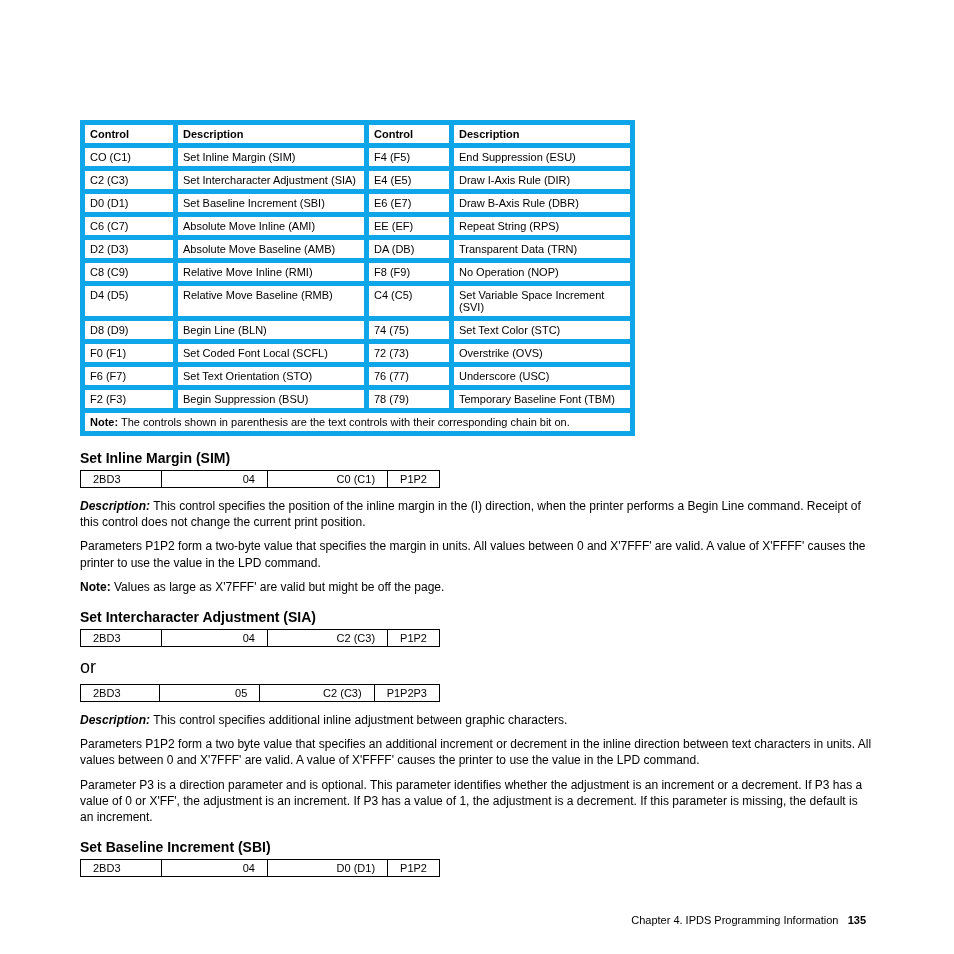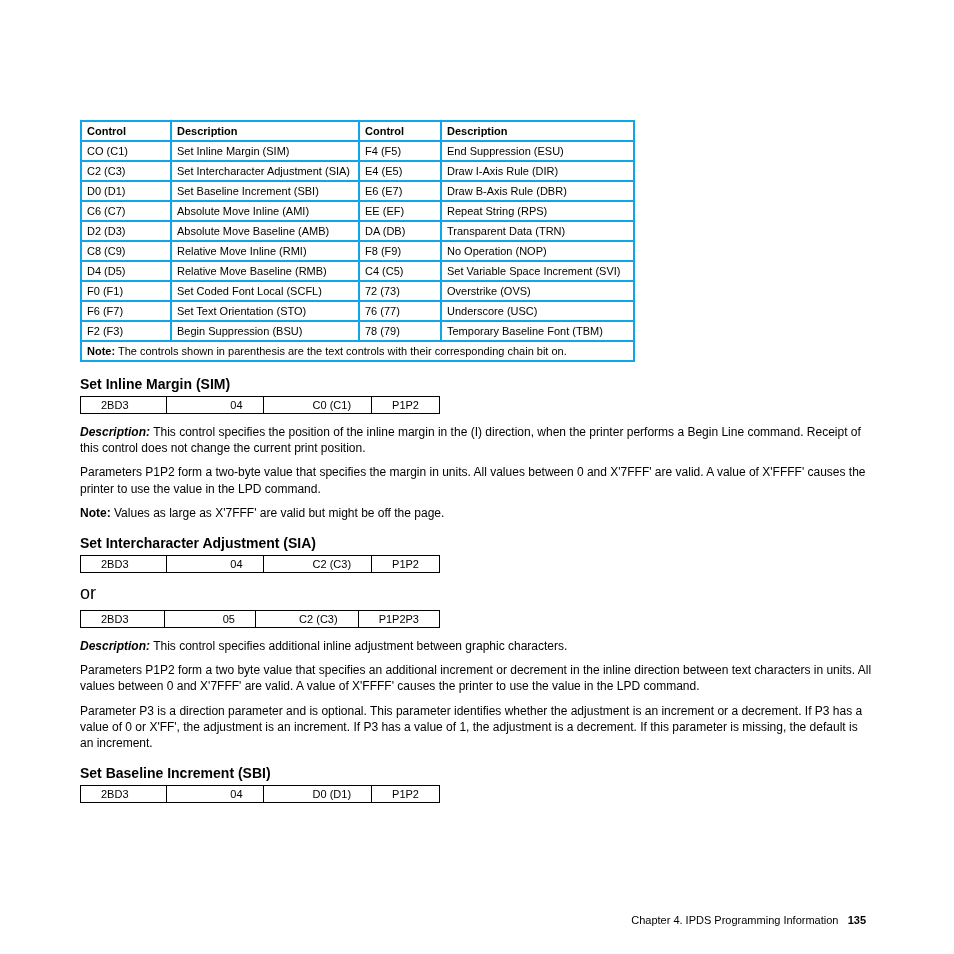--- a/index.html
+++ b/index.html
@@ -16,21 +16,21 @@
     box-sizing: border-box;
     padding: 120px 80px 30px 80px;
     position: relative;
   }
   table.ctl {
     border-collapse: collapse;
     width: 555px;
     margin-bottom: 14px;
   }
   table.ctl th, table.ctl td {
-    border: 2px solid #0ea5e9;
+    border: 5px solid #0ea5e9;
     padding: 3px 5px;
     text-align: left;
     font-size: 11px;
     vertical-align: top;
   }
   table.ctl th { font-weight: bold; }
   table.ctl .c1 { width: 78px; }
   table.ctl .c2 { width: 176px; }
   table.ctl .c3 { width: 70px; }
   table.ctl .c4 { }
@@ -40,21 +40,21 @@
     font-weight: bold;
     margin: 14px 0 4px 0;
   }
   table.small {
     border-collapse: collapse;
     width: 360px;
     margin: 0 0 10px 0;
   }
   table.small td {
     border: 1px solid #000;
-    padding: 2px 20px;
+    padding: 2px 12px;
     font-size: 11px;
   }
   table.small td.sc1 { width: 60px; }
   table.small td.sc2 { width: 90px; text-align: right; }
   table.small td.sc3 { width: 105px; text-align: right; }
   table.small td.sc4 { }
   p.body { margin: 8px 0 0 0; line-height: 1.35; }
   .label { font-style: italic; font-weight: bold; }
   .plainbold { font-weight: bold; font-style: normal; }
   .footer {
@@ -117,20 +117,26 @@
           <td>F8 (F9)</td>
           <td>No Operation (NOP)</td>
         </tr>
       <tr>
           <td>D4 (D5)</td>
           <td>Relative Move Baseline (RMB)</td>
           <td>C4 (C5)</td>
           <td>Set Variable Space Increment (SVI)</td>
         </tr>
       <tr>
+          <td>D8 (D9)</td>
+          <td>Begin Line (BLN)</td>
+          <td>74 (75)</td>
+          <td>Set Text Color (STC)</td>
+        </tr>
+      <tr>
           <td>F0 (F1)</td>
           <td>Set Coded Font Local (SCFL)</td>
           <td>72 (73)</td>
           <td>Overstrike (OVS)</td>
         </tr>
       <tr>
           <td>F6 (F7)</td>
           <td>Set Text Orientation (STO)</td>
           <td>76 (77)</td>
           <td>Underscore (USC)</td>

